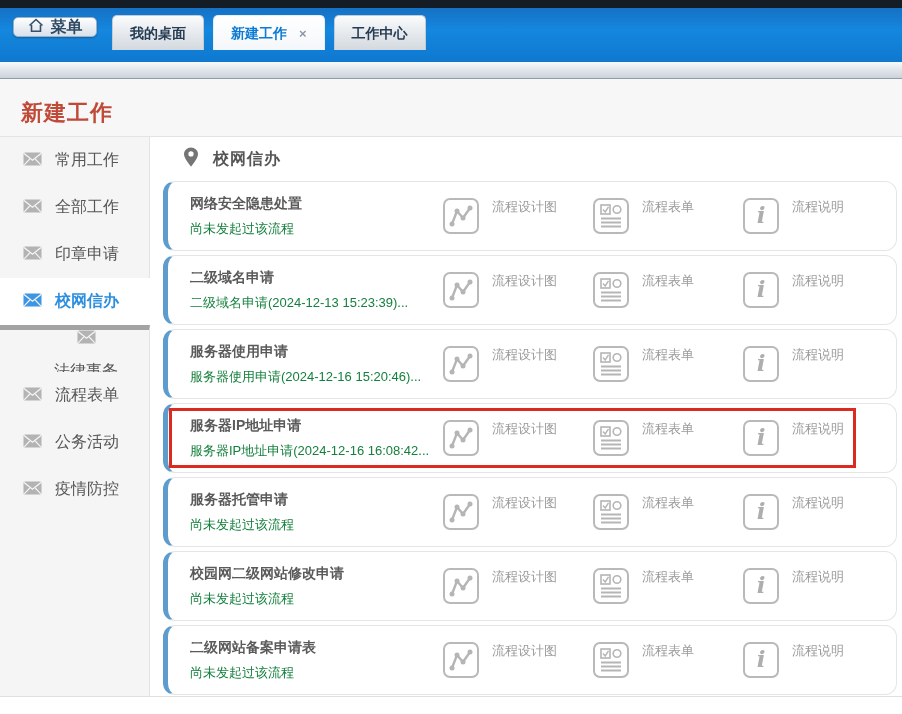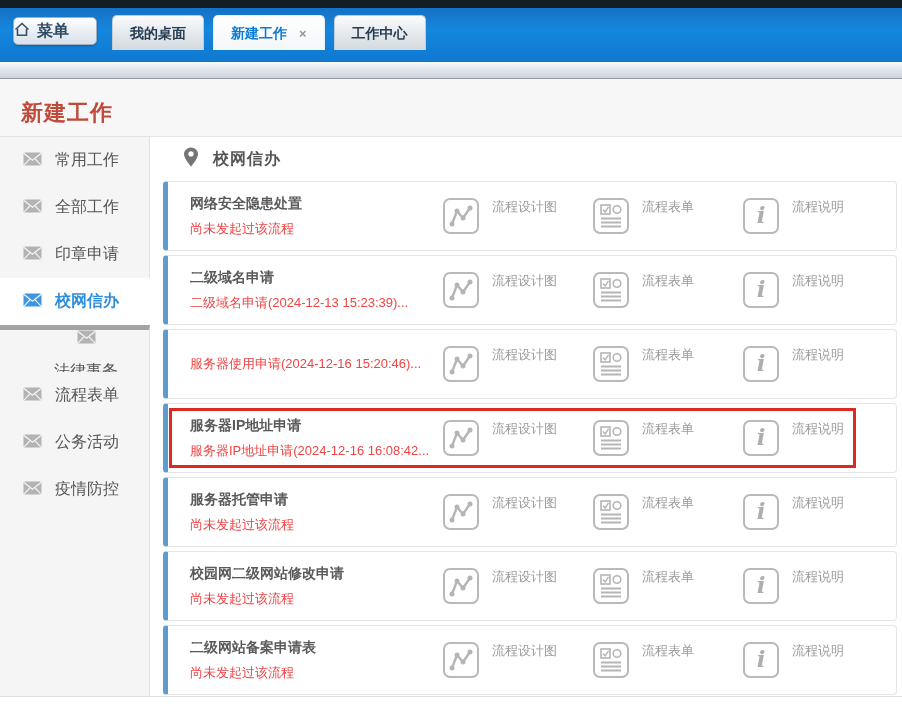--- a/index.html
+++ b/index.html
@@ -3,22 +3,22 @@
 <meta charset="utf-8">
 <style>
   * { box-sizing: border-box; margin: 0; padding: 0; }
   html, body { width: 902px; height: 714px; overflow: hidden; background: #ffffff;
     font-family: "Liberation Sans", "DejaVu Sans", sans-serif; }
 
   
   .strip-dark { height: 8px; background: #141d26; }
   .app-header { position: relative; height: 54px;
     background: linear-gradient(180deg, #1571c4 0%, #1487de 40%, #0f78cf 100%); }
-  .menu-btn { position: absolute; left: 13px; top: 9px; height: 28px; width: 84px;
-    display: flex; align-items: center; justify-content: flex-start; gap: 7px;
+  .menu-btn { position: absolute; left: 13px; top: 9px; height: 20px; width: 84px;
+    display: flex; align-items: center; justify-content: center; gap: 7px;
     background: linear-gradient(180deg, #fefefe 0%, #e9eef4 55%, #d8e1ea 100%);
     border: 1px solid #9db0c4; border-radius: 5px; cursor: pointer;
     box-shadow: 0 1px 2px rgba(0,0,0,0.25); }
   .menu-btn span.lbl { font-size: 16px; font-weight: bold; color: #2f4a63; }
   .tabs { position: absolute; left: 112px; bottom: 12px; display: flex; gap: 9px; align-items: flex-end; }
   .tab { height: 35px; line-height: 35px; padding: 0 17px; font-size: 14px; font-weight: bold;
     color: #263c52; border-radius: 5px 5px 0 0; cursor: pointer;
     background: linear-gradient(180deg, #fafbfc 0%, #e4e8ec 55%, #d3d9df 100%);
     border: 1px solid #c3ccd4; border-bottom: none; }
   .tab.active { background: linear-gradient(180deg, #ffffff 0%, #f4f7fa 100%);
@@ -45,25 +45,25 @@
   .side-item.active .env-body { fill: #3e96e2; }
   .side-item.active + .side-item { border-top: 5px solid #a3a3a3; flex-direction: column; }
   .side-fill { flex: 1; background: #f5f5f6; border-right: 1px solid #e3e3e3; }
 
   .content { flex: 1; background: #ffffff; overflow: hidden; }
   .section-head { height: 44px; display: flex; align-items: center; gap: 15px; padding-left: 34px; }
   .section-title { font-size: 16px; font-weight: bold; color: #555; letter-spacing: 1px; }
 
   .cards { margin: 0 5px 0 13px; }
   .card { position: relative; height: 70px; margin-bottom: 4px; background: #fff;
-    border: 1px solid #e5e5e7; border-left: 5px solid #5d9ccd; border-radius: 4px;
+    border: 1px solid #e5e5e7; border-left: 5px solid #5d9ccd; border-radius: 12px;
     display: flex; align-items: center; padding-left: 22px; cursor: pointer; }
   .card-text { flex: 0 0 253px; }
   .card-title { font-size: 14px; font-weight: bold; color: #5a5a5a; margin-bottom: 7px; }
-  .card-sub { font-size: 13px; color: #ef4444; }
+  .card-sub { font-size: 13px; color: #15803d; }
   .action { flex: 0 0 150px; display: flex; gap: 13px; cursor: pointer; }
   .icon-box { width: 36px; height: 36px; border: 2px solid #b9b9b9; border-radius: 7px;
     display: flex; align-items: center; justify-content: center; background: #fff; }
   .action-label { font-size: 13px; color: #9b9b9b; }
   .info-glyph { font-family: "DejaVu Serif", "Liberation Serif", serif; font-style: italic;
     font-weight: bold; font-size: 23px; color: #aeaeae; line-height: 1; padding-bottom: 3px; }
   .card.highlighted::after { content: ""; position: absolute; left: 1px; right: 40px;
     top: 4px; bottom: 4px; border: 3px solid #db2a1f; pointer-events: none; }
 </style>
 </head>
@@ -257,20 +257,21 @@
     </div>
     <div class="action">
       <span class="icon-box">
               <span class="info-glyph">i</span>
             </span>
       <span class="action-label">流程说明</span>
     </div>
   </div>
         <div class="card">
     <div class="card-text">
+      <div class="card-title">服务器使用申请</div>
       <div class="card-sub">服务器使用申请(2024-12-16 15:20:46)...</div>
     </div>
     <div class="action">
       <span class="icon-box">
         <svg width="26" height="26" viewBox="0 0 26 26">
           <polyline points="4,21 9,8 15,15 22,5" fill="none" stroke="#b5b5b5" stroke-width="2.4"></polyline>
           <circle cx="4" cy="21" r="2.5" fill="#b5b5b5"></circle>
                 <circle cx="9" cy="8" r="2.5" fill="#b5b5b5"></circle>
           <circle cx="15" cy="15" r="2.5" fill="#b5b5b5"></circle>
                 <circle cx="22" cy="5" r="2.5" fill="#b5b5b5"></circle>

